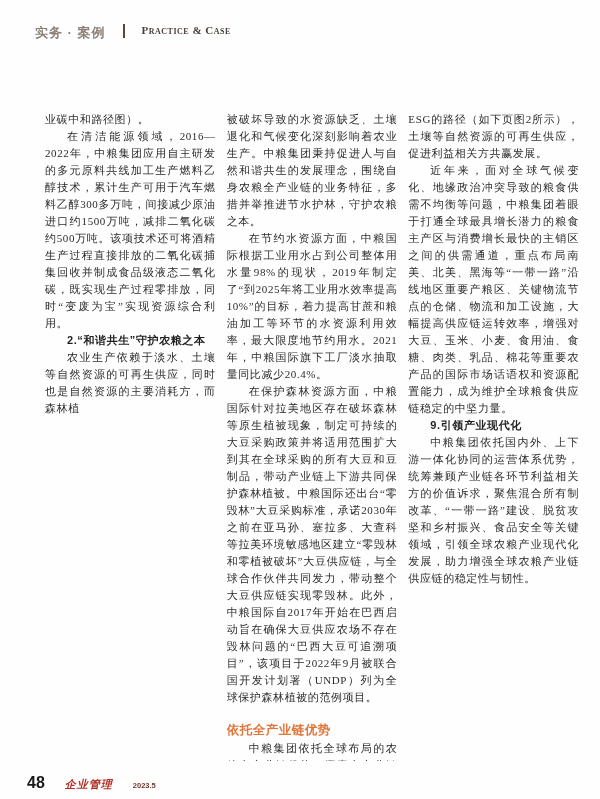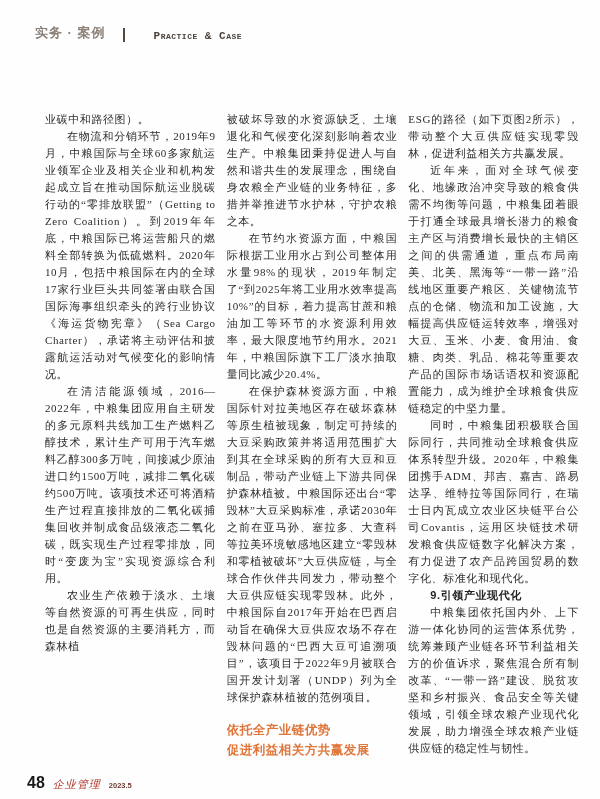--- a/index.html
+++ b/index.html
@@ -8,35 +8,35 @@
     background: #fefefe;
     position: relative;
     overflow: hidden;
     font-family: "Liberation Serif", "DejaVu Serif", serif;
     color: #2b2b2b;
   }
 
   
   .page-header {
     position: absolute; top: 24px; left: 35px;
-    display: flex; align-items: flex-end; gap: 17px;
+    display: flex; align-items: flex-start; gap: 17px;
   }
   .header-cn {
     font-family: "Liberation Sans", sans-serif;
     font-size: 13px; font-weight: bold;
     color: #8a8078; letter-spacing: 1px;
   }
   .header-divider {
     width: 2px; height: 14px; background: #55483f;
   }
   .header-en {
-    font-family: Liberation Mono, monospace;
+    font-family: Liberation Serif, serif;
     font-variant: small-caps;
     font-size: 11px; font-weight: bold;
-    color: #4a4038; letter-spacing: 0.5px; margin-left: 12px;
+    color: #4a4038; letter-spacing: 0.5px;
   }
 
   
   .content {
     position: absolute; top: 111px; left: 45px;
     width: 534px; height: 650px;
     display: flex; gap: 11px;
   }
   .col { flex: 1 1 0; overflow: hidden; }
 
@@ -62,29 +62,29 @@
     line-height: 20px;
     letter-spacing: 0.5px;
     color: #e0763a;
     text-align: left;
   }
   p.para + p.orange, p.plain + p.orange { margin-top: 14px; }
 
   
   .page-footer {
     position: absolute; top: 747px; left: 27px;
-    display: flex; align-items: baseline; gap: 8px;
+    display: flex; align-items: baseline; gap: 20px;
   }
   .page-number {
     font-family: "Liberation Sans", sans-serif;
     font-size: 16px; font-weight: bold; color: #1a1a1a;
   }
   .journal-name {
     font-family: "Liberation Serif", serif;
-    font-style: italic; font-weight: normal;
+    font-style: italic; font-weight: bold;
     font-size: 11px; color: #b03028;
     letter-spacing: 1px;
     margin-top: 30px;
   }
   .journal-issue {
     font-family: "Liberation Sans", sans-serif;
     font-size: 7.5px; font-weight: bold; color: #6e3a30; margin-top: 12px;
   }
 </style>
 </head>
@@ -92,36 +92,34 @@
 
 <div class="page-header">
   <span class="header-cn">实务 · 案例</span>
   <span class="header-divider"></span>
   <span class="header-en">Practice &amp; Case</span>
 </div>
 
 <div class="content">
   <div class="col">
       <p class="blk plain">业碳中和路径图）。</p>
-      <p class="blk para">在物流和分销环节，2019年9月，中粮国际与全球60多家航运业领军企业及相关企业和机构发起成立旨在推动国际航运业脱碳行动的“零排放联盟”（Getting to Zero Coalition）。到2019年年底，中粮国际已将运营船只的燃料全部转换为低硫燃料。2020年10月，包括中粮国际在内的全球17家行业巨头共同签署由联合国国际海事组织牵头的跨行业协议《海运货物宪章》（Sea Cargo Charter），承诺将主动评估和披露航运活动对气候变化的影响情况。</p>
       <p class="blk para">在清洁能源领域，2016—2022年，中粮集团应用自主研发的多元原料共线加工生产燃料乙醇技术，累计生产可用于汽车燃料乙醇300多万吨，间接减少原油进口约1500万吨，减排二氧化碳约500万吨。该项技术还可将酒精生产过程直接排放的二氧化碳捕集回收并制成食品级液态二氧化碳，既实现生产过程零排放，同时“变废为宝”实现资源综合利用。</p>
+      <p class="blk subhead">2.“和谐共生”守护农粮之本</p>
       <p class="blk para">农业生产依赖于淡水、土壤等自然资源的可再生供应，同时也是自然资源的主要消耗方，而森林植</p>
     </div>
   <div class="col">
       <p class="blk plain">被破坏导致的水资源缺乏、土壤退化和气候变化深刻影响着农业生产。中粮集团秉持促进人与自然和谐共生的发展理念，围绕自身农粮全产业链的业务特征，多措并举推进节水护林，守护农粮之本。</p>
       <p class="blk para">在节约水资源方面，中粮国际根据工业用水占到公司整体用水量98%的现状，2019年制定了“到2025年将工业用水效率提高10%”的目标，着力提高甘蔗和粮油加工等环节的水资源利用效率，最大限度地节约用水。2021年，中粮国际旗下工厂淡水抽取量同比减少20.4%。</p>
       <p class="blk para">在保护森林资源方面，中粮国际针对拉美地区存在破坏森林等原生植被现象，制定可持续的大豆采购政策并将适用范围扩大到其在全球采购的所有大豆和豆制品，带动产业链上下游共同保护森林植被。中粮国际还出台“零毁林”大豆采购标准，承诺2030年之前在亚马孙、塞拉多、大查科等拉美环境敏感地区建立“零毁林和零植被破坏”大豆供应链，与全球合作伙伴共同发力，带动整个大豆供应链实现零毁林。此外，中粮国际自2017年开始在巴西启动旨在确保大豆供应农场不存在毁林问题的“巴西大豆可追溯项目”，该项目于2022年9月被联合国开发计划署（UNDP）列为全球保护森林植被的范例项目。</p>
       <p class="blk orange" style="color: rgb(224, 118, 58);">依托全产业链优势</p>
-      <p class="blk orange" style="color: rgb(224, 118, 58);">促进利益相关方共赢发展</p>
       <p class="blk para">中粮集团依托全球布局的农粮全产业链优势，探索全产业链践行</p>
     </div>
   <div class="col">
-      <p class="blk plain">ESG的路径（如下页图2所示），带动整个大豆供应链实现零毁林，促进利益相关方共赢发展。</p>
+      <p class="blk plain">ESG的路径（如下页图2所示），土壤等自然资源的可再生供应，促进利益相关方共赢发展。</p>
       <p class="blk para">近年来，面对全球气候变化、地缘政治冲突导致的粮食供需不均衡等问题，中粮集团着眼于打通全球最具增长潜力的粮食主产区与消费增长最快的主销区之间的供需通道，重点布局南美、北美、黑海等“一带一路”沿线地区重要产粮区、关键物流节点的仓储、物流和加工设施，大幅提高供应链运转效率，增强对大豆、玉米、小麦、食用油、食糖、肉类、乳品、棉花等重要农产品的国际市场话语权和资源配置能力，成为维护全球粮食供应链稳定的中坚力量。</p>
-      <p class="blk para">同时，中粮集团积极联合国际同行，共同推动全球粮食供应体系转型升级。2020年，中粮集团携手ADM、邦吉、嘉吉、路易达孚、维特拉等国际同行，在瑞士日内瓦成立农业区块链平台公司Covantis，运用区块链技术研发粮食供应链数字化解决方案，有力促进了农产品跨国贸易的数字化、标准化和现代化。</p>
       <p class="blk subhead">9.引领产业现代化</p>
       <p class="blk para">中粮集团依托国内外、上下游一体化协同的运营体系优势，统筹兼顾产业链各环节利益相关方的价值诉求，聚焦混合所有制改革、“一带一路”建设、脱贫攻坚和乡村振兴、食品安全等关键领域，引领全球农粮产业现代化发展，助力增强全球农粮产业链供应链的稳定性与韧性。</p>
     </div>
 </div>
 
 <div class="page-footer">
   <span class="page-number">48</span>
   <span class="journal-name">企业管理</span>
   <span class="journal-issue">2023.5</span>
 </div>

